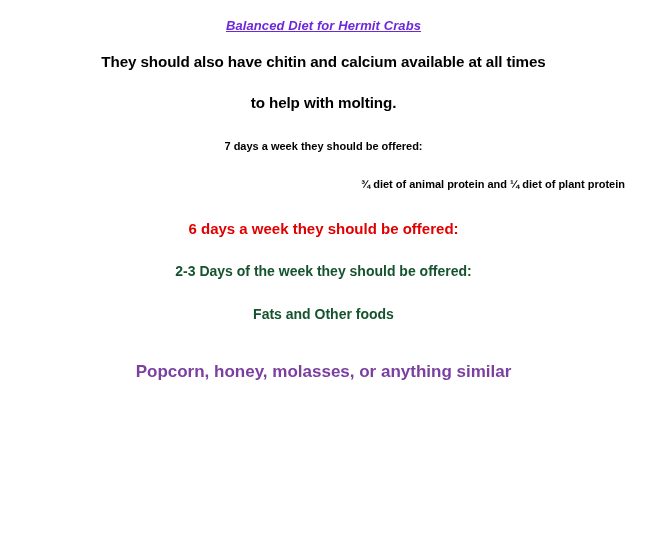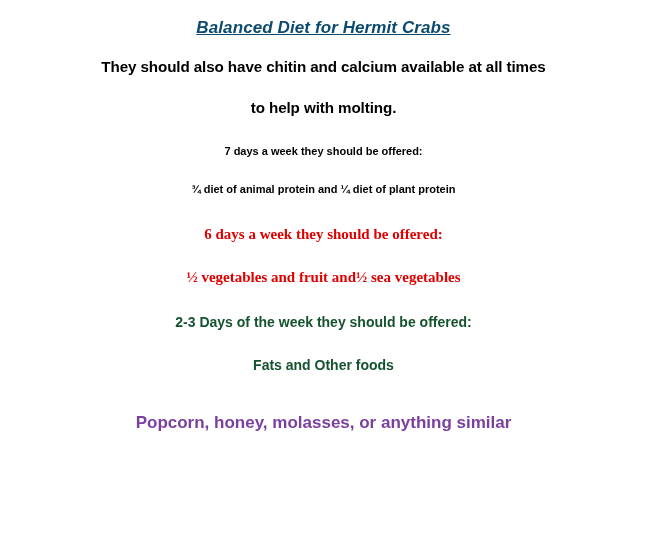--- a/index.html
+++ b/index.html
@@ -16,24 +16,24 @@
   .page {
     width: 647px;
     height: 534px;
     box-sizing: border-box;
     padding: 18px 22px 10px 22px;
     display: flex;
     flex-direction: column;
     align-items: center;
   }
   .title {
-    font-size: 17px;
+    font-size: 13px;
     font-weight: bold;
     font-style: italic;
-    color: #0c4a6e;
+    color: #6d28d9;
     text-decoration: underline;
     text-align: left;
     letter-spacing: 0.1px;
     margin-bottom: 19px;
   }
   .line {
     text-align: center;
     font-weight: bold;
     width: 100%;
     line-height: 1.25;
@@ -45,26 +45,25 @@
     letter-spacing: -0.1px;
   }
   .intro-2 { margin-bottom: 22px; }
   .intro-3 { margin-bottom: 28px; }
 
   .blue {
     font-size: 11px;
     color: #000000;
   }
   .blue-1 { margin-bottom: 24px; }
-  .blue-2 { margin-bottom: 28px; }
+  .blue-2 { margin-bottom: 28px; text-align: right; }
 
   .red {
     font-size: 15px;
     color: #e00000;
-    font-family: Liberation Serif, serif;
   }
   .red-1 { margin-bottom: 25px; }
   .red-2 { margin-bottom: 27px; }
 
   .orange {
     font-size: 14px;
     color: #14532d;
   }
   .orange-1 { margin-bottom: 25px; }
   .orange-2 { margin-bottom: 38px; }
@@ -83,20 +82,19 @@
 
   <div class="title">Balanced Diet for Hermit Crabs</div>
 
   <div class="line intro intro-2">They should also have chitin and calcium available at all times</div>
   <div class="line intro intro-3">to help with molting.</div>
 
   <div class="line blue blue-1">7 days a week they should be offered:</div>
   <div class="line blue blue-2">¾ diet of animal protein and ¼ diet of plant protein</div>
 
   <div class="line red red-1">6 days a week they should be offered:</div>
-  <div class="line red red-2">½ vegetables and fruit and½ sea vegetables</div>
 
   <div class="line orange orange-1">2-3 Days of the week they should be offered:</div>
   <div class="line orange orange-2">Fats and Other foods</div>
 
   <div class="line purple purple-1">Popcorn, honey, molasses, or anything similar</div>
 
 </div>
 
 </body></html>

